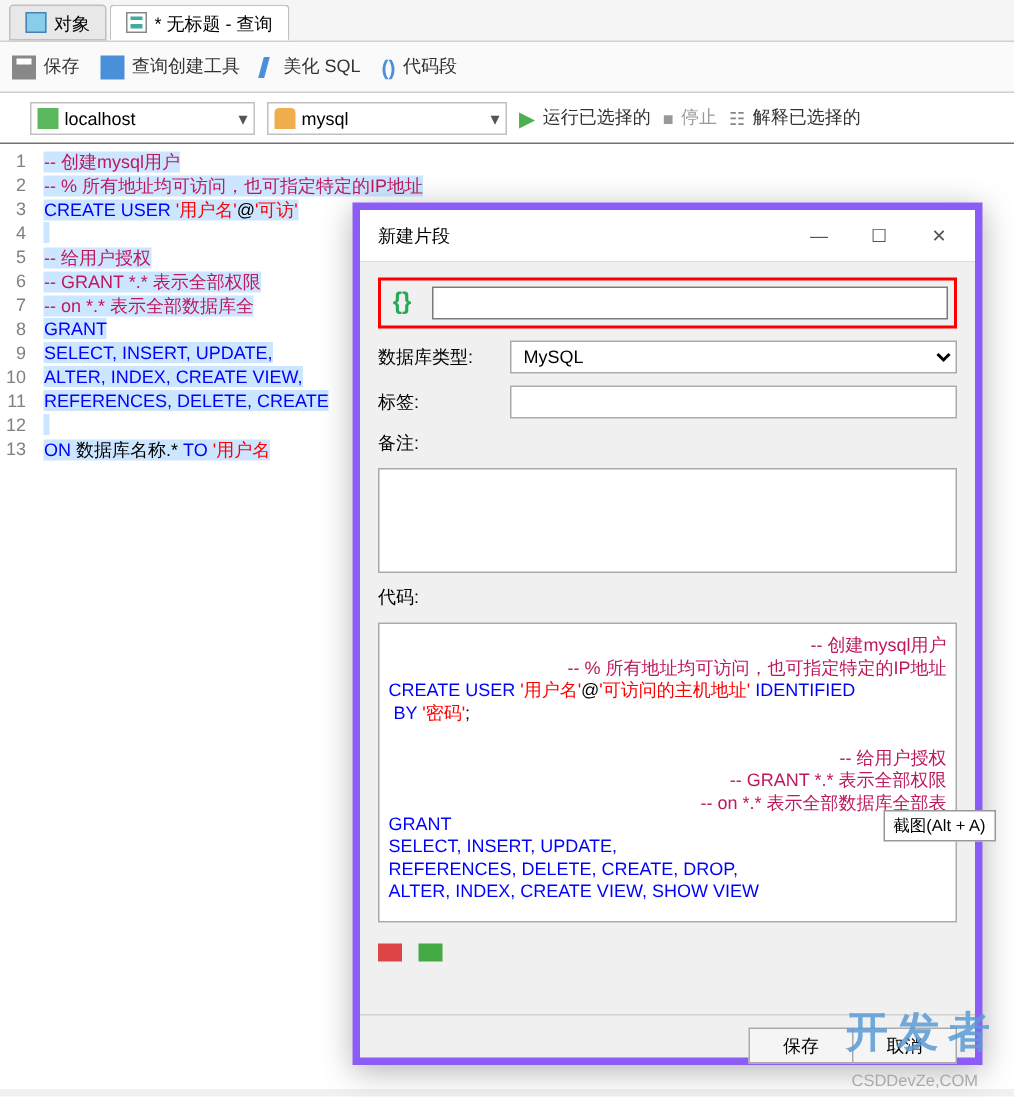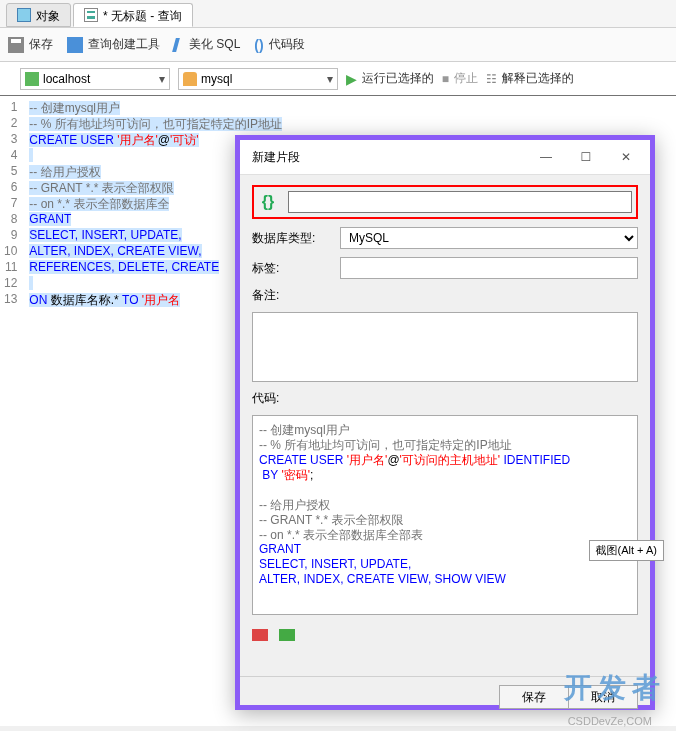--- a/index.html
+++ b/index.html
@@ -23,21 +23,21 @@
 .combo .chev { margin-left: auto; color: #555; }
 .ic-srv { width: 14px; height: 14px; background: #5cb85c; }
 .ic-db { width: 14px; height: 14px; background: #f0ad4e; border-radius: 3px 3px 0 0; }
 .run-btn { color: #4caf50; font-size: 14px; }
 .editor { display: flex; background: #fff; height: 630px; }
 .gutter { background: #fff; color: #808080; text-align: right; padding: 4px 8px 4px 4px; font-family: Consolas, monospace; font-size: 12px; border-right: 0px solid #eee; }
 .gutter div { height: 16px; }
 .code { padding: 4px; font-family: Consolas, monospace; font-size: 12px; position: relative; }
 .code .line { height: 16px; white-space: pre; }
 .sel { background: #cde6ff; }
-.cm { color: #737373; }
+.cm { color: #be185d; text-align: right; }
 .kw { color: #0000ff; }
 .str { color: #ff0000; }
 .dialog { position: absolute; left: 235px; top: 135px; width: 420px; height: 575px; background: #f0f0f0; border: 5px solid #8b5cf6; box-shadow: 0 4px 20px rgba(0,0,0,.3); }
 .dlg-title { display: flex; align-items: center; padding: 6px 4px 6px 12px; background: #fff; border-bottom: 1px solid #e0e0e0; }
 .dlg-title span:first-child { flex: 1; }
 .win-btn { width: 40px; text-align: center; color: #555; padding: 4px 0; cursor: pointer; }
 .dlg-body { padding: 10px 12px; display: flex; flex-direction: column; gap: 8px; height: calc(100% - 64px); }
 .name-row { display: flex; align-items: center; gap: 10px; border: 2px solid #ff0000; padding: 4px; }
 .ic-snip { width: 20px; height: 20px; color: #22aa55; font-size: 16px; font-weight: bold; display: flex; align-items: center; justify-content: center; }
 .name-input { flex: 1; height: 22px; border: 1px solid #7a7a7a; padding: 0 4px; }
@@ -175,20 +175,21 @@
       <div class="line cm">-- 创建mysql用户</div>
       <div class="line cm">-- % 所有地址均可访问，也可指定特定的IP地址</div>
       <div class="line"><span class="kw">CREATE USER </span><span class="str">'用户名'</span><span>@</span><span class="str">'可访问的主机地址'</span><span class="kw"> IDENTIFIED</span></div>
       <div class="line"><span class="kw"> BY </span><span class="str">'密码'</span><span>;</span></div>
       <div class="line"> </div>
       <div class="line cm">-- 给用户授权</div>
       <div class="line cm">-- GRANT *.* 表示全部权限</div>
       <div class="line cm">-- on *.* 表示全部数据库全部表</div>
       <div class="line kw">GRANT</div>
       <div class="line kw">SELECT, INSERT, UPDATE,</div>
+      <div class="line kw">REFERENCES, DELETE, CREATE, DROP,</div>
       <div class="line kw">ALTER, INDEX, CREATE VIEW, SHOW VIEW</div>
       <div class="line"> </div>
 
     </div>
     <div class="mini-row">
       <span class="mini-ic"></span>
       <span class="mini-ic2"></span>
     </div>
   </div>
   <div class="dlg-footer">

